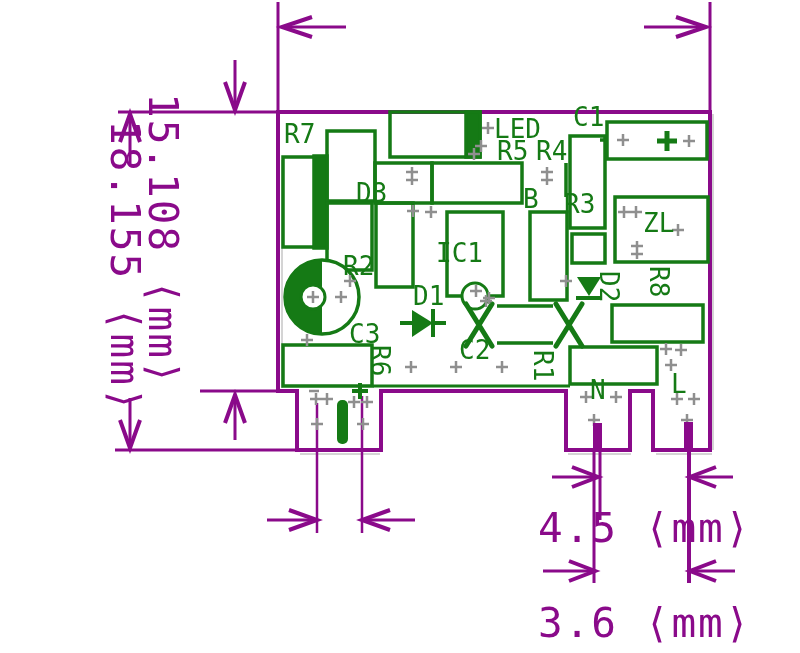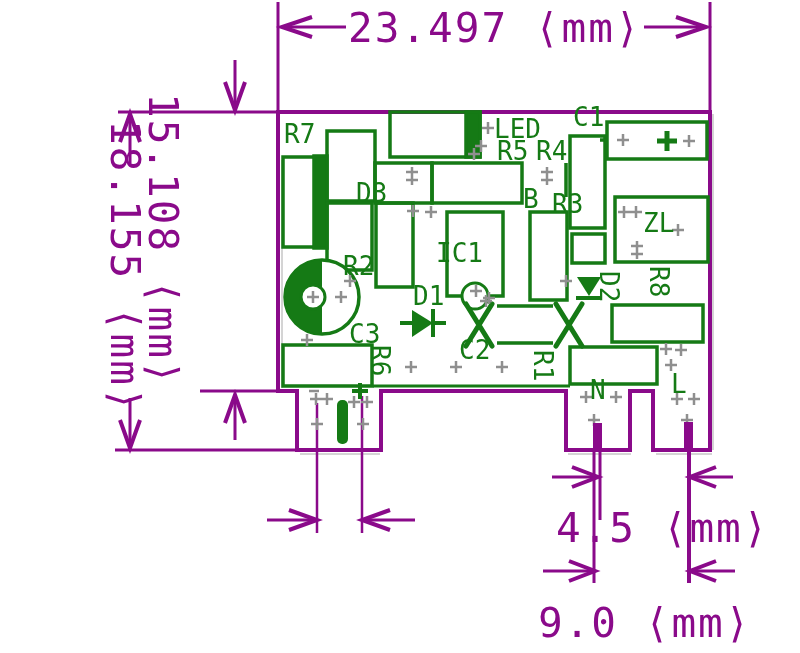--- a/index.html
+++ b/index.html
@@ -149,30 +149,29 @@
   <span class="clabel" style="left:284px;top:121px">R7</span>
   <span class="clabel" style="left:356px;top:180px">D3</span>
   <span class="clabel" style="left:343px;top:253px">R2</span>
   <span class="clabel" style="left:349px;top:321px">C3</span>
   <span class="clabel rot" style="left:393px;top:345px">R6</span>
   <span class="clabel" style="left:494px;top:116px">LED</span>
   <span class="clabel" style="left:497px;top:138px">R5</span>
   <span class="clabel" style="left:536px;top:138px">R4</span>
   <span class="clabel" style="left:573px;top:104px">C1</span>
   <span class="clabel" style="left:523px;top:186px">B</span>
-  <span class="clabel" style="left:552px;top:191px">R3</span>
+  <span class="clabel" style="left:564px;top:191px">R3</span>
   <span class="clabel" style="left:436px;top:240px">IC1</span>
   <span class="clabel" style="left:413px;top:283px">D1</span>
   <span class="clabel" style="left:459px;top:337px">C2</span>
   <span class="clabel" style="left:643px;top:210px">ZL</span>
   <span class="clabel rot" style="left:622px;top:271px">D2</span>
   <span class="clabel rot" style="left:672px;top:266px">R8</span>
   <span class="clabel rot" style="left:556px;top:350px">R1</span>
   <span class="clabel" style="left:590px;top:377px">N</span>
   <span class="clabel" style="left:671px;top:371px">L</span>
 
-  <span class="dim" style="left:348px;top:6px">23.497 ⟨mm⟩</span>
   <span class="dim rot" style="left:185px;top:93px">15.108 ⟨mm⟩</span>
   <span class="dim rot" style="left:147px;top:120px">18.155 ⟨mm⟩</span>
-  <span class="dim" style="left:556px;top:506px">4.5 ⟨mm⟩</span>
-  <span class="dim" style="left:538px;top:601px">9.0 ⟨mm⟩</span>
+  <span class="dim" style="left:538px;top:506px">4.5 ⟨mm⟩</span>
+  <span class="dim" style="left:538px;top:601px">3.6 ⟨mm⟩</span>
 
 </div>
 
 </body></html>

